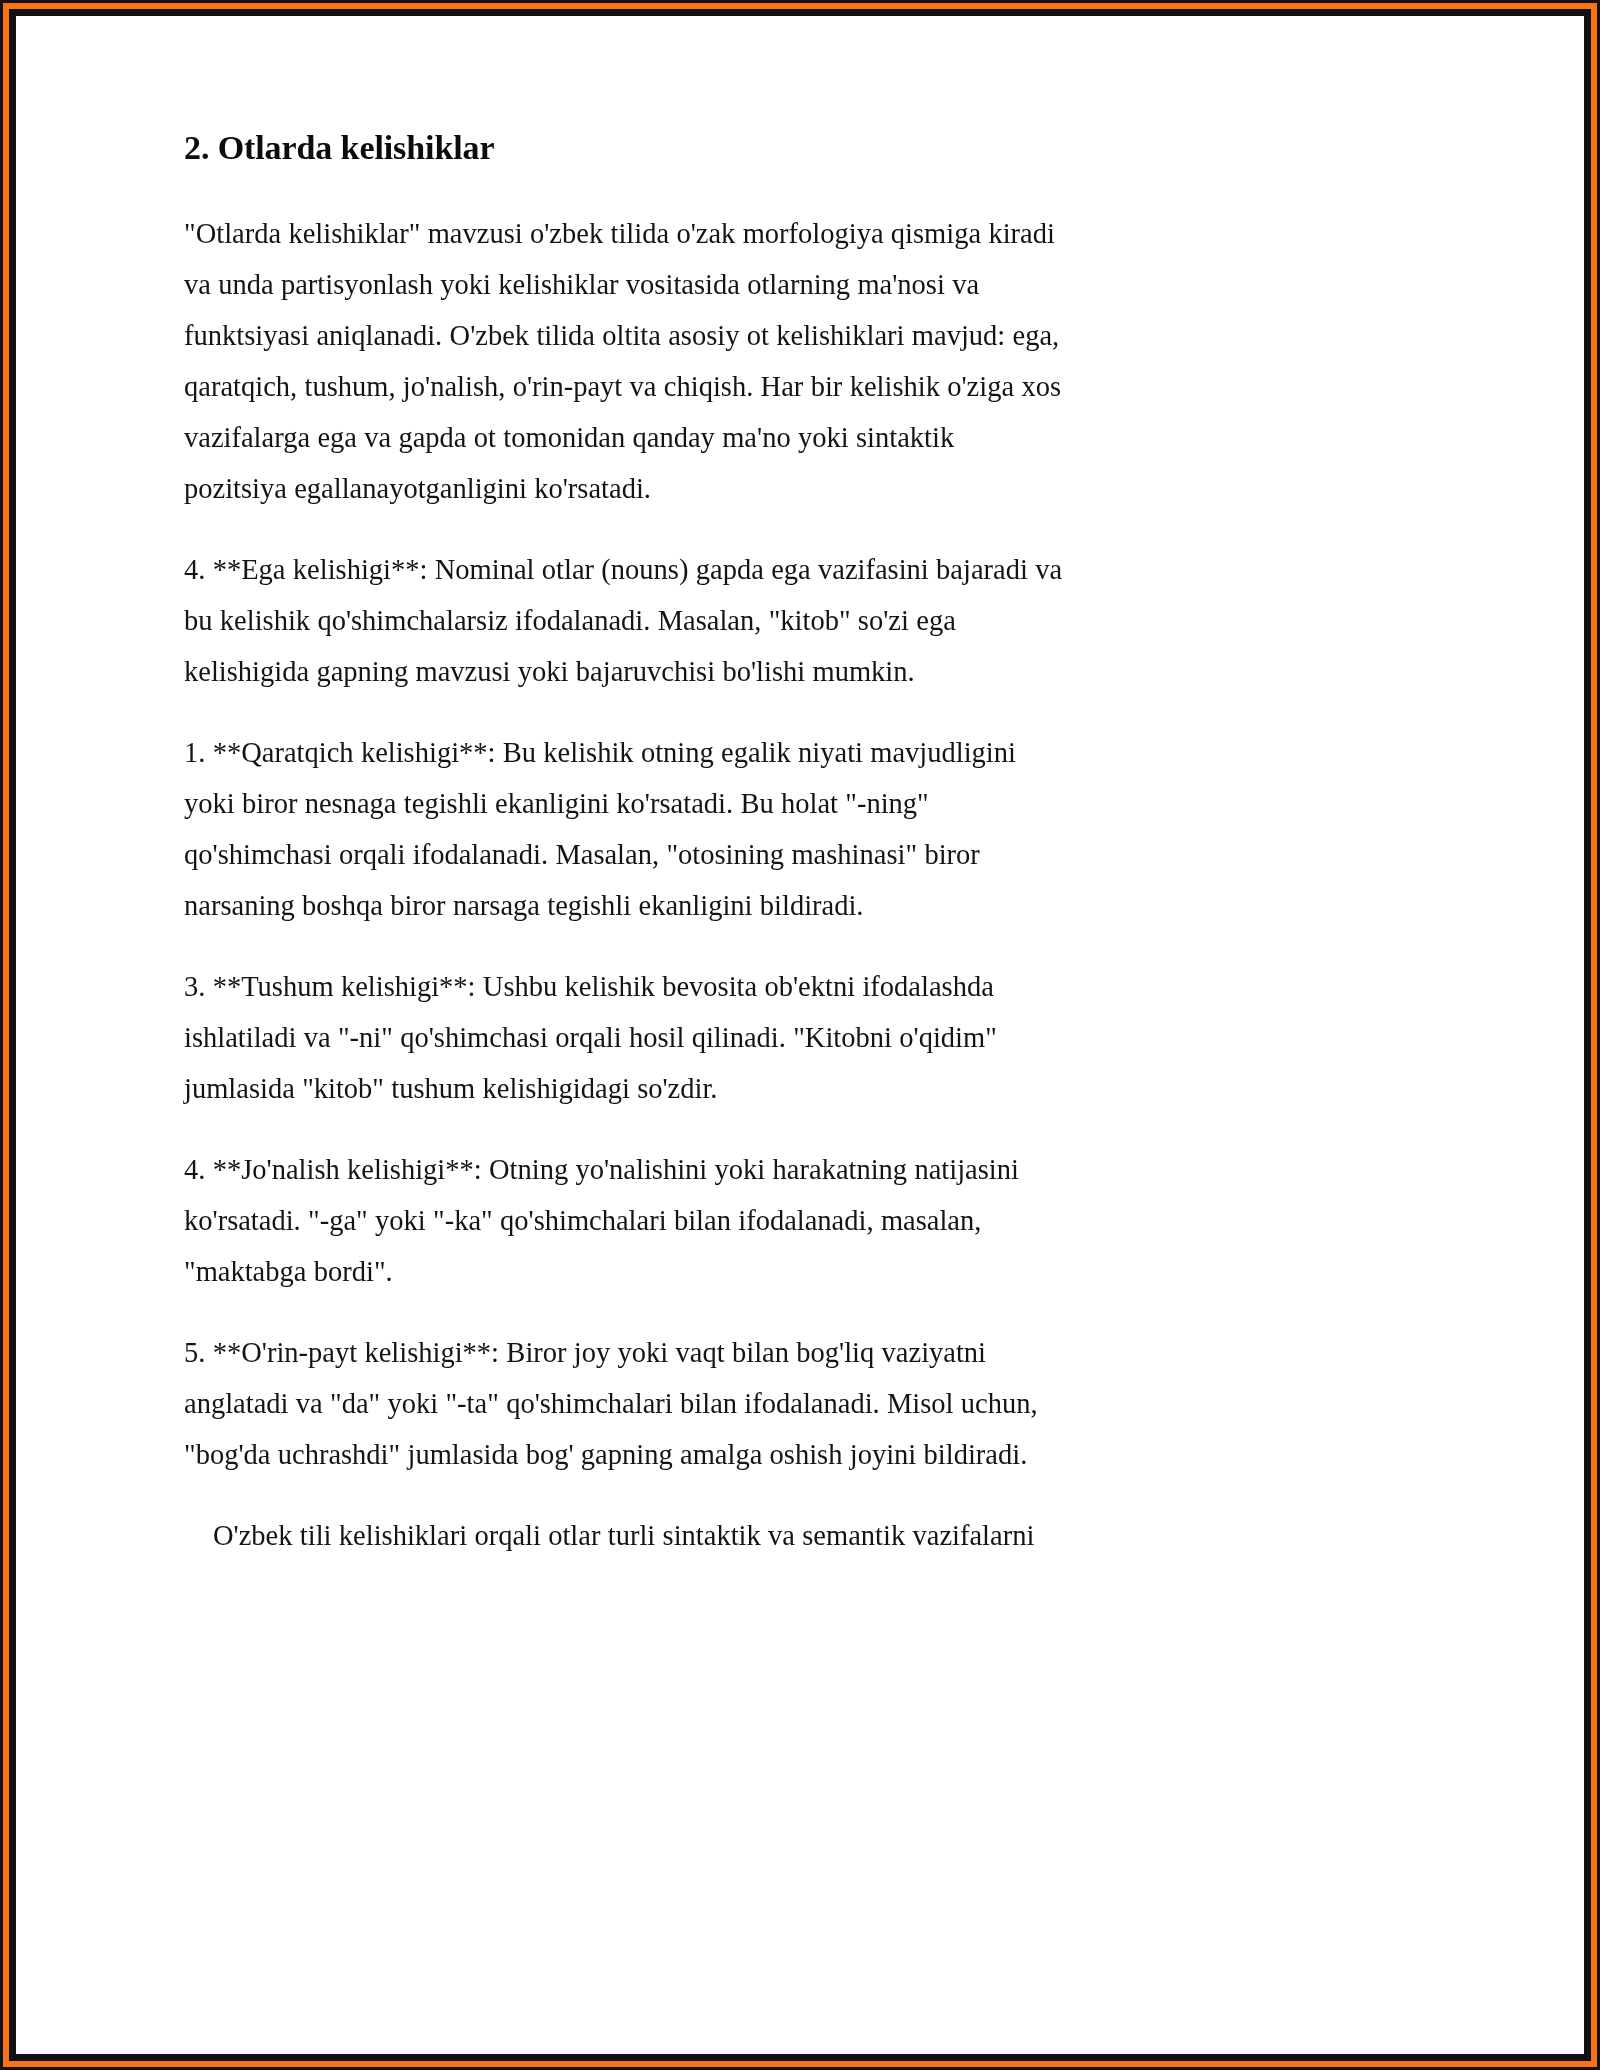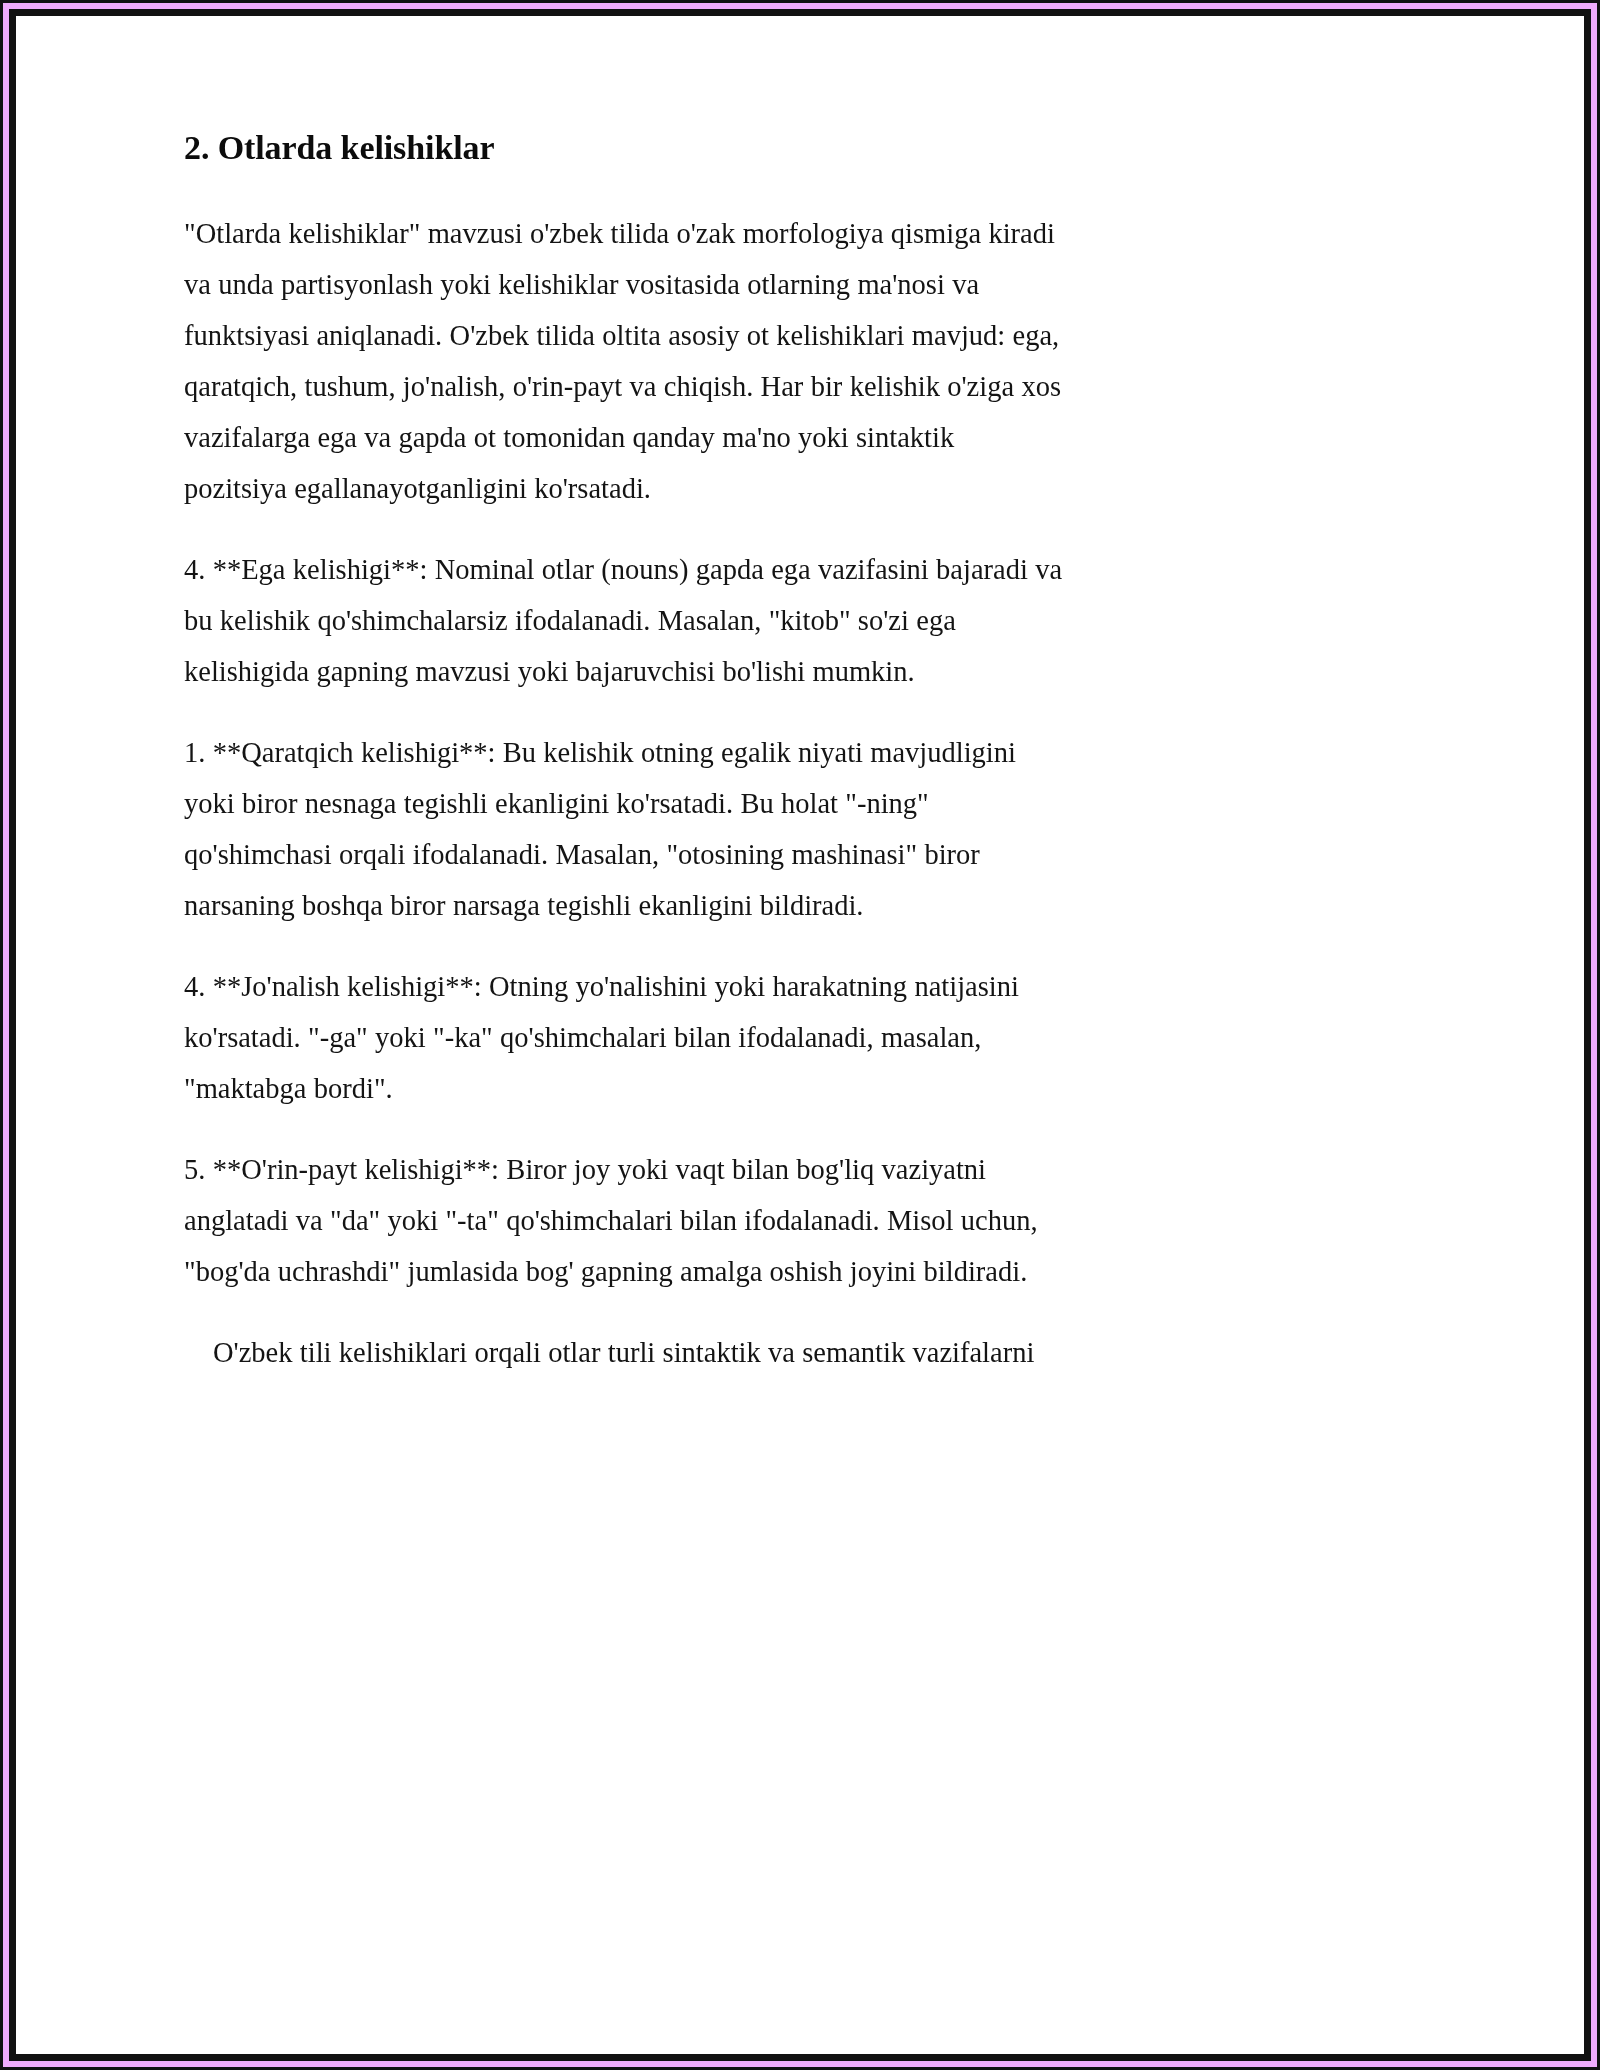--- a/index.html
+++ b/index.html
@@ -16,21 +16,21 @@
 
   
   .page-frame {
     position: absolute;
     left: 0;
     top: 0;
     width: 1600px;
     height: 2070px;
     box-sizing: border-box;
     border: 3px solid #111111;
-    background: #f0abfc;
+    background: #f97316;
   }
   .page-frame-inner {
     position: absolute;
     left: 6px;
     top: 6px;
     right: 6px;
     bottom: 6px;
     box-sizing: border-box;
     border: 7px solid #111111;
     background: #ffffff;
@@ -90,20 +90,21 @@
       <div class="doc-body">
 
         <h1 class="doc-heading">2. Otlarda kelishiklar</h1>
 
         <p class="doc-para">"Otlarda kelishiklar" mavzusi o'zbek tilida o'zak morfologiya qismiga kiradi va unda partisyonlash yoki kelishiklar vositasida otlarning ma'nosi va funktsiyasi aniqlanadi. O'zbek tilida oltita asosiy ot kelishiklari mavjud: ega, qaratqich, tushum, jo'nalish, o'rin-payt va chiqish. Har bir kelishik o'ziga xos vazifalarga ega va gapda ot tomonidan qanday ma'no yoki sintaktik pozitsiya egallanayotganligini ko'rsatadi.</p>
 
         <p class="doc-para">4. **Ega kelishigi**: Nominal otlar (nouns) gapda ega vazifasini bajaradi va bu kelishik qo'shimchalarsiz ifodalanadi. Masalan, "kitob" so'zi ega kelishigida gapning mavzusi yoki bajaruvchisi bo'lishi mumkin.</p>
 
         <p class="doc-para">1. **Qaratqich kelishigi**: Bu kelishik otning egalik niyati mavjudligini yoki biror nesnaga tegishli ekanligini ko'rsatadi. Bu holat "-ning" qo'shimchasi orqali ifodalanadi. Masalan, "otosining mashinasi" biror narsaning boshqa biror narsaga tegishli ekanligini bildiradi.</p>
 
+        <p class="doc-para">3. **Tushum kelishigi**: Ushbu kelishik bevosita ob'ektni ifodalashda ishlatiladi va "-ni" qo'shimchasi orqali hosil qilinadi. "Kitobni o'qidim" jumlasida "kitob" tushum kelishigidagi so'zdir.</p>
 
         <p class="doc-para">4. **Jo'nalish kelishigi**: Otning yo'nalishini yoki harakatning natijasini ko'rsatadi. "-ga" yoki "-ka" qo'shimchalari bilan ifodalanadi, masalan, "maktabga bordi".</p>
 
         <p class="doc-para">5. **O'rin-payt kelishigi**: Biror joy yoki vaqt bilan bog'liq vaziyatni anglatadi va "da" yoki "-ta" qo'shimchalari bilan ifodalanadi. Misol uchun, "bog'da uchrashdi" jumlasida bog' gapning amalga oshish joyini bildiradi.</p>
 
 
         <p class="doc-para">O'zbek tili kelishiklari orqali otlar turli sintaktik va semantik vazifalarni</p>
 
       </div>
 

